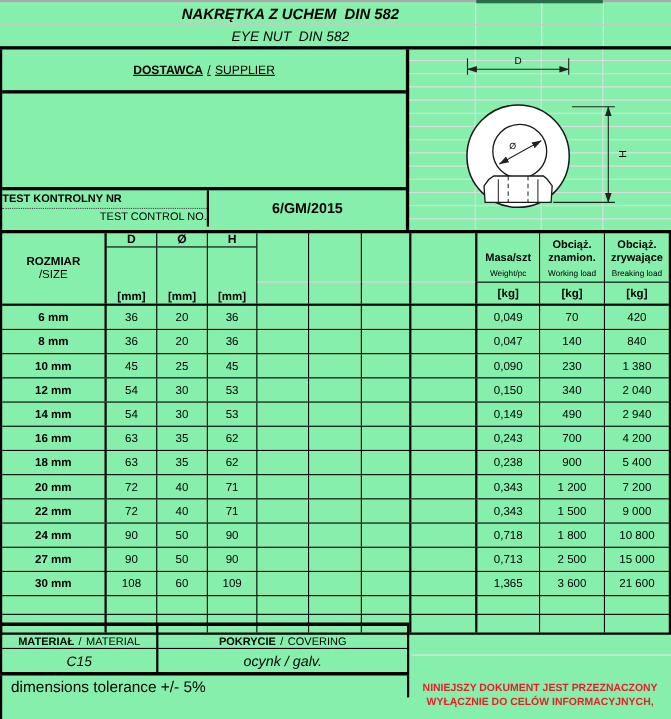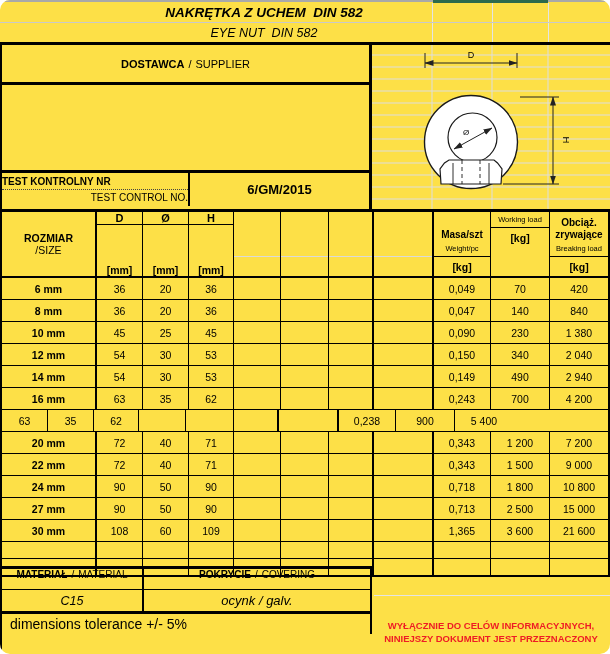--- a/index.html
+++ b/index.html
@@ -1,33 +1,33 @@
 <!DOCTYPE html>
 <html><head>
 <meta charset="utf-8">
 <style>
   html,body{margin:0;padding:0;background:#fff;}
   .sheet{
-    position:relative;width:610px;height:654px;background:#fde047;
-    font-family:"Liberation Sans","DejaVu Sans",sans-serif;color:#000;overflow:hidden;border-radius:10px;
+    position:relative;width:610px;height:654px;background:#86efac;
+    font-family:"Liberation Sans","DejaVu Sans",sans-serif;color:#000;overflow:hidden;
   }
   .abs{position:absolute;box-sizing:border-box;}
   
   .topline{left:0;top:0;width:610px;height:2px;background:#a9a9a9;}
   .greenline{left:433px;top:0;width:115px;height:3px;background:#2d6a4c;}
   .title1{left:0;top:2px;width:528px;height:20px;display:flex;align-items:center;justify-content:center;
           font-size:13.5px;font-weight:bold;font-style:italic;white-space:pre;}
   .grayline{left:0;top:22px;width:610px;height:1px;background:#c9c9c9;}
   .title2{left:0;top:23px;width:528px;height:19px;display:flex;align-items:center;justify-content:center;
           font-size:12.5px;font-style:italic;white-space:pre;}
   .thickline-top{left:0;top:42px;width:610px;height:3px;background:#000;}
   .vgrid{width:1px;background:#e4e4e4;}
   
   .left-panel{left:0;top:45px;width:372px;height:164px;border-left:2px solid #000;border-right:3px solid #000;}
-  .dostawca{height:40px;border-bottom:3px solid #000;display:flex;align-items:center;justify-content:center;font-size:11px;box-sizing:border-box;}
+  .dostawca{height:40px;border-bottom:3px solid #000;display:flex;align-items:center;justify-content:center;font-size:11px;box-sizing:border-box;text-decoration:underline;}
   .dostawca .sep,.mixed .sep{margin:0 4px;}
   .supplier-area{height:85px;box-sizing:border-box;}
   .test-row{height:36px;border-top:3px solid #000;display:flex;box-sizing:border-box;}
   .test-left{width:188px;border-right:2px solid #000;box-sizing:border-box;display:flex;flex-direction:column;justify-content:center;}
   .test-pl{font-size:10px;font-weight:bold;line-height:15px;border-bottom:1px dotted #444;}
   .test-en{font-size:10px;text-align:right;line-height:16px;}
   .test-right{flex:1;display:flex;align-items:center;justify-content:center;font-size:13px;font-weight:bold;}
   
   .draw-panel{left:372px;top:45px;width:238px;height:164px;}
   
@@ -53,21 +53,21 @@
             font-weight:bold;font-size:10.5px;}
   .trow{display:flex;height:22px;border-bottom:1px solid #000;box-sizing:border-box;}
   .trow .c-size{font-weight:bold;}
   .trow-empty1{display:flex;height:17px;border-bottom:1px solid #000;box-sizing:border-box;}
   .trow-empty2{display:flex;height:16px;box-sizing:border-box;}
   
   .material{left:0;top:566px;width:372px;border:2px solid #000;border-top:3px solid #000;border-bottom:3px solid #000;display:flex;}
   .mat-col{box-sizing:border-box;}
   .mat-left{width:142px;border-right:2px solid #000;}
   .mat-right{flex:1;}
-  .mat-lbl{height:21px;border-bottom:1px solid #000;box-sizing:border-box;display:flex;align-items:flex-start;justify-content:center;font-size:10px;}
+  .mat-lbl{height:21px;border-bottom:1px solid #000;box-sizing:border-box;display:flex;align-items:flex-end;justify-content:center;font-size:10px;}
   .mat-val{height:21px;display:flex;align-items:center;justify-content:center;font-style:italic;font-size:12.5px;}
   .mat-right .mat-val{font-size:13px;}
   .mixed .pl{font-weight:bold;}
   
   .tolerance{left:0;top:614px;width:372px;height:40px;border-left:2px solid #000;padding:3px 0 0 8px;}
   .tol-pl{font-size:10px;font-weight:bold;line-height:15px;}
   .tol-en{font-size:14px;line-height:15px;}
   .tol-rightborder{left:370px;top:614px;width:2px;height:20px;background:#000;}
   
   .disclaimer{left:374px;top:614px;width:234px;height:40px;padding-top:5px;text-align:center;
@@ -185,20 +185,21 @@
         </div>
       <div class="hcell c-e4">
           <div class="hempty"></div>
         </div>
       <div class="hcell c-w">
         <div class="speclbl">Masa/szt</div>
         <div class="specsub">Weight/pc</div>
         <div class="specunit">[kg]</div>
       </div>
       <div class="hcell c-wl">
+        <div class="speclbl" style="white-space:normal">Obciąż. znamion.</div>
         <div class="specsub">Working load</div>
         <div class="specunit">[kg]</div>
       </div>
       <div class="hcell c-bl">
         <div class="speclbl" style="white-space:normal">Obciąż. zrywające</div>
         <div class="specsub">Breaking load</div>
         <div class="specunit">[kg]</div>
       </div>
     </div>
 
@@ -274,20 +275,21 @@
       <div class="cell c-h">62</div>
       <div class="cell c-e1"></div>
         <div class="cell c-e2"></div>
         <div class="cell c-e3"></div>
         <div class="cell c-e4"></div>
       <div class="cell c-w">0,243</div>
       <div class="cell c-wl">700</div>
       <div class="cell c-bl">4 200</div>
     </div>
     <div class="trow">
+      <div class="cell c-size">18 mm</div>
       <div class="cell c-d">63</div>
       <div class="cell c-o">35</div>
       <div class="cell c-h">62</div>
       <div class="cell c-e1"></div>
         <div class="cell c-e2"></div>
         <div class="cell c-e3"></div>
         <div class="cell c-e4"></div>
       <div class="cell c-w">0,238</div>
       <div class="cell c-wl">900</div>
       <div class="cell c-bl">5 400</div>
@@ -404,17 +406,17 @@
     </div>
   </div>
 
   <div class="abs tolerance">
     <div class="tol-en">dimensions tolerance +/- 5%</div>
   </div>
   <div class="abs tol-rightborder"></div>
 
   <div class="abs hgrid-br"></div>
   <div class="abs disclaimer">
+    <div>NINIEJSZY DOKUMENT JEST PRZEZNACZONY</div>
     <div>WYŁĄCZNIE DO CELÓW INFORMACYJNYCH,</div>
-    <div>NINIEJSZY DOKUMENT JEST PRZEZNACZONY</div>
   </div>
 
 </div>
 
 </body></html>

